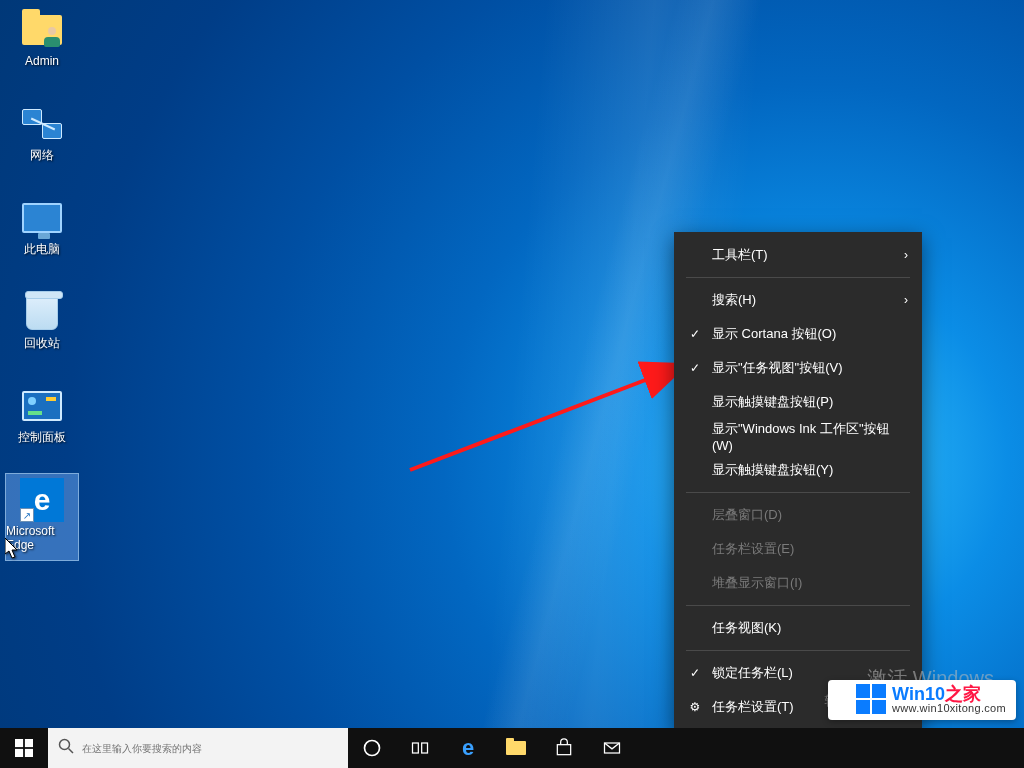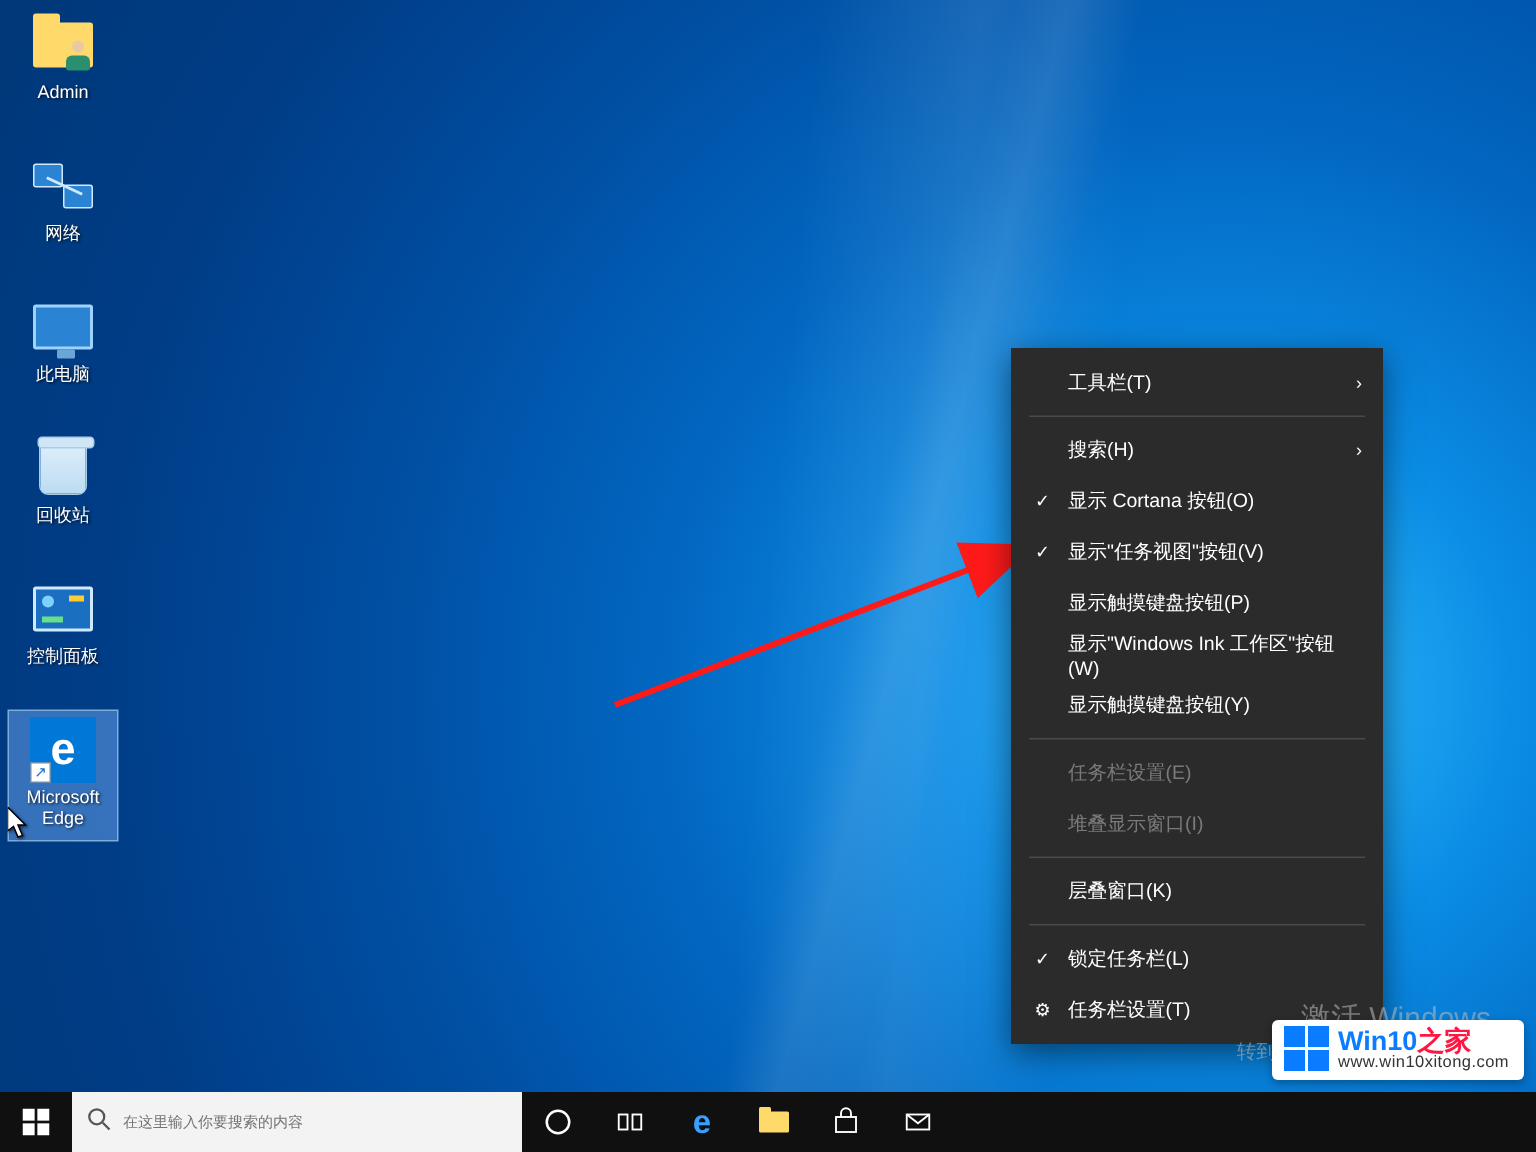--- a/index.html
+++ b/index.html
@@ -13,21 +13,21 @@
     position: absolute; inset: 0;
     background:
       linear-gradient(105deg, rgba(255,255,255,0) 55%, rgba(255,255,255,0.08) 58%, rgba(255,255,255,0) 62%),
       linear-gradient(95deg, rgba(255,255,255,0) 50%, rgba(255,255,255,0.1) 60%, rgba(255,255,255,0) 70%);
   }
   
   .desktop-icons { position: absolute; top: 4px; left: 6px; width: 80px; }
   .dicon { width: 72px; height: 86px; display: flex; flex-direction: column; align-items: center; justify-content: flex-start; cursor: pointer; margin-bottom: 8px; padding-top: 4px; }
   .dicon.selected { background: rgba(120,180,255,0.45); outline: 1px solid rgba(180,220,255,0.7); }
   .dicon .glyph { width: 44px; height: 44px; display: flex; align-items: center; justify-content: center; }
-  .dicon .lbl { color: #fff; font-size: 12px; text-align: center; text-shadow: 1px 1px 2px rgba(0,0,0,0.8); line-height: 14px; margin-top: 2px; }
+  .dicon .lbl { color: #fff; font-size: 12px; text-shadow: 1px 1px 2px rgba(0,0,0,0.8); line-height: 14px; margin-top: 2px; }
   
   .folder-icon { width: 40px; height: 30px; background: #ffd96a; border-radius: 2px; position: relative; }
   .folder-icon::before { content:""; position:absolute; top:-6px; left:0; width:18px; height:8px; background:#ffd96a; border-radius:2px 2px 0 0; }
   .folder-person { position:absolute; right:-2px; bottom:-2px; width:20px; height:20px; }
   .folder-person .head { width:8px; height:8px; background:#e9c9a3; border-radius:50%; position:absolute; top:0; left:4px; }
   .folder-person .body { width:16px; height:10px; background:#2a8f6f; border-radius:4px 4px 2px 2px; position:absolute; bottom:0; left:0; }
   .pc-icon { width:40px; height:30px; background:#2b84d3; border:2px solid #9fd3ff; border-radius:2px; position:relative; }
   .pc-icon::after { content:""; position:absolute; bottom:-8px; left:14px; width:12px; height:6px; background:#6aa7d6; border-radius:1px; }
   .net-icon { width:40px; height:30px; position:relative; }
   .net-icon .m1, .net-icon .m2 { position:absolute; width:20px; height:16px; background:#2b84d3; border:1px solid #cfeaff; border-radius:2px; }
@@ -67,21 +67,21 @@
   .ctx .row.disabled .ico { color:#7a7a7a; }
   .check::before { content:"✓"; }
   .gear::before { content:"⚙"; }
 
   
   .watermark { position:absolute; right:30px; bottom:58px; text-align:right; color:#bcbcbc; opacity:0.55; }
   .watermark .wm1 { font-size:20px; }
   .watermark .wm2 { font-size:13px; }
 
   
-  .badge { position:absolute; right:8px; bottom:48px; background:#fff; border-radius:4px; padding:4px 10px 6px 8px; display:flex; align-items:center; gap:6px; box-shadow:0 2px 6px rgba(0,0,0,0.3); }
+  .badge { position:absolute; right:8px; bottom:48px; background:#fff; border-radius:4px; padding:4px 10px 6px 28px; display:flex; align-items:center; gap:6px; box-shadow:0 2px 6px rgba(0,0,0,0.3); }
   .badge .winlogo { width:30px; height:30px; display:grid; grid-template-columns:1fr 1fr; grid-template-rows:1fr 1fr; gap:2px; }
   .badge .winlogo span { background:#0a7cff; }
   .badge .btxt { display:flex; flex-direction:column; line-height:1; }
   .badge .btitle { font-size:18px; font-weight:bold; color:#0a7cff; }
   .badge .btitle .accent { color:#ff1744; }
   .badge .burl { font-size:11px; color:#333; letter-spacing:0.3px; }
 
   
   .taskbar { position:absolute; left:0; right:0; bottom:0; height:40px; background:#101010; display:flex; align-items:center; }
   .tbtn { width:48px; height:40px; display:flex; align-items:center; justify-content:center; color:#fff; cursor:pointer; }
@@ -197,30 +197,34 @@
       <span class="ico"></span>
       <span class="txt">显示"Windows Ink 工作区"按钮(W)</span>
     </div>
     <div class="row">
       <span class="ico"></span>
       <span class="txt">显示触摸键盘按钮(Y)</span>
     </div>
     <div class="sep"></div>
     <div class="row disabled">
       <span class="ico"></span>
+      <span class="txt">层叠窗口(D)</span>
+    </div>
+    <div class="row disabled">
+      <span class="ico"></span>
       <span class="txt">任务栏设置(E)</span>
     </div>
     <div class="row disabled">
       <span class="ico"></span>
       <span class="txt">堆叠显示窗口(I)</span>
     </div>
     <div class="sep"></div>
     <div class="row">
       <span class="ico"></span>
-      <span class="txt">层叠窗口(K)</span>
+      <span class="txt">任务视图(K)</span>
     </div>
     <div class="sep"></div>
     <div class="row">
       <span class="ico check"></span>
       <span class="txt">锁定任务栏(L)</span>
     </div>
     <div class="row">
       <span class="ico gear"></span>
       <span class="txt">任务栏设置(T)</span>
     </div>

